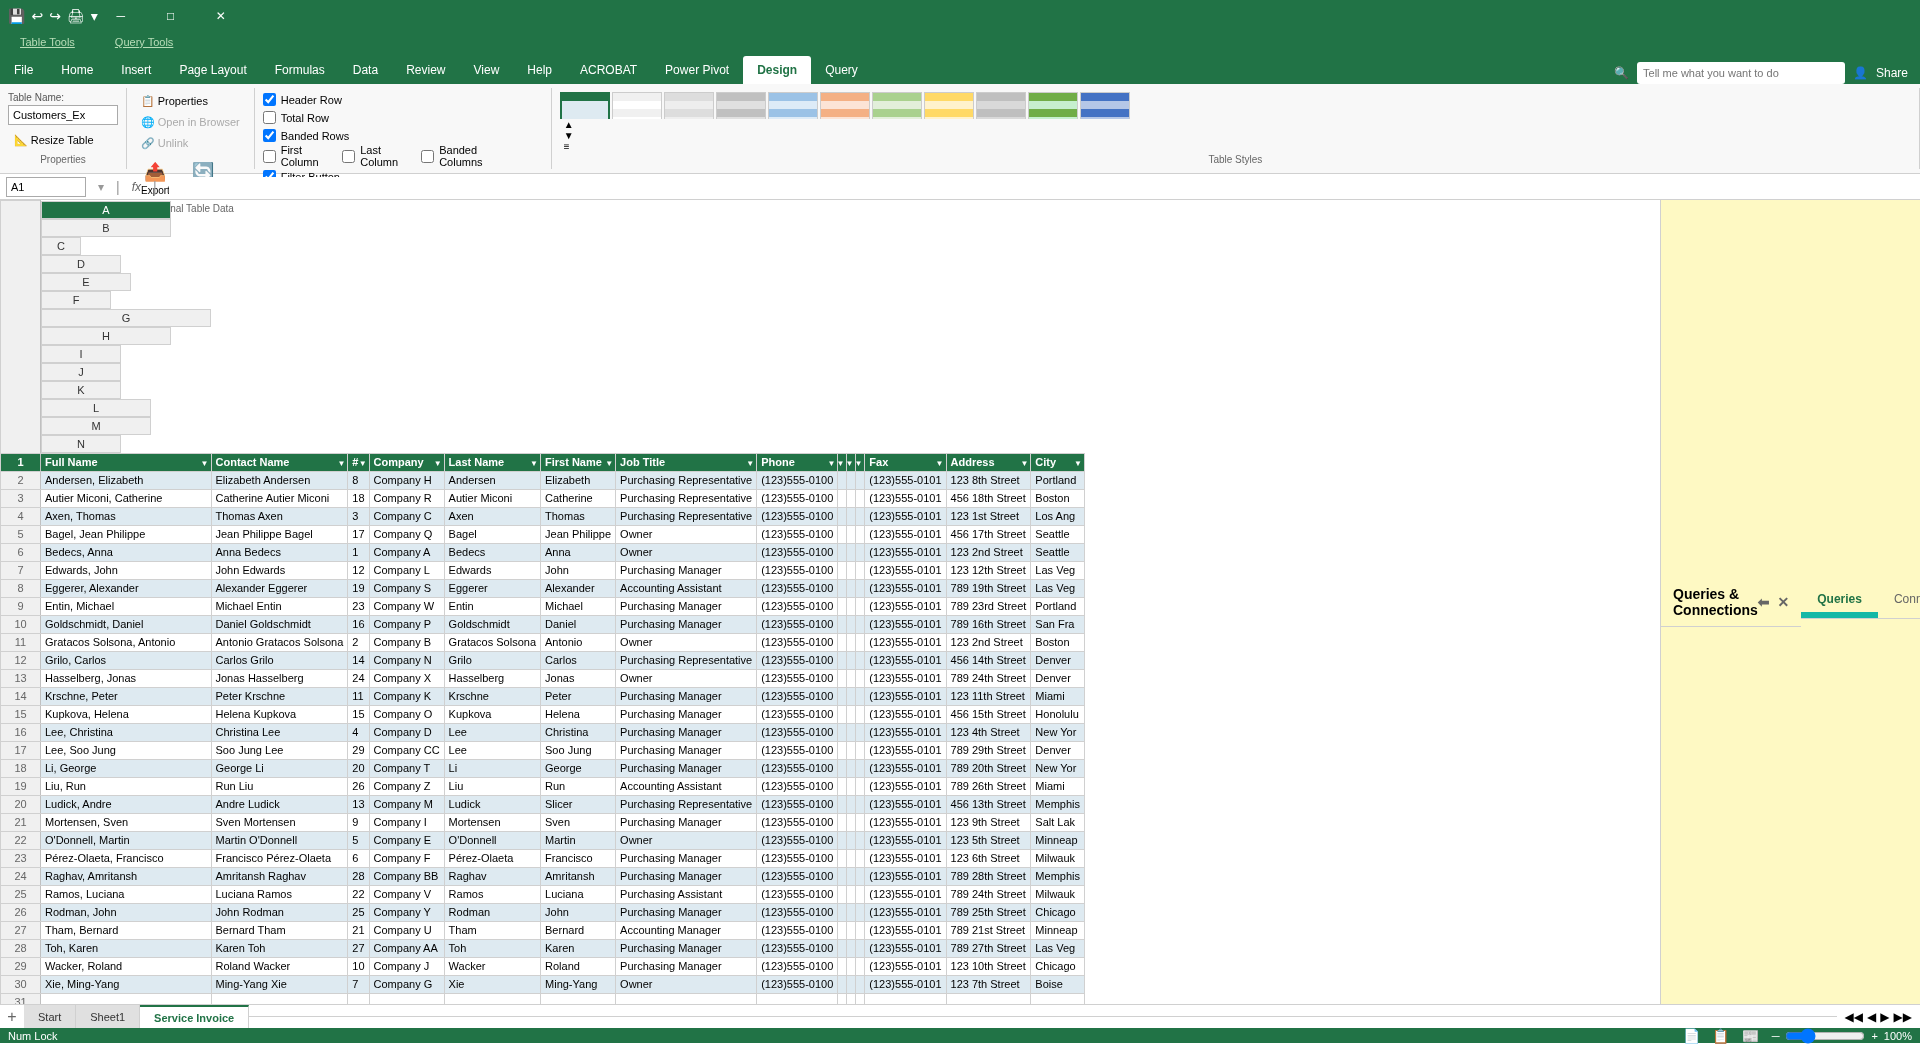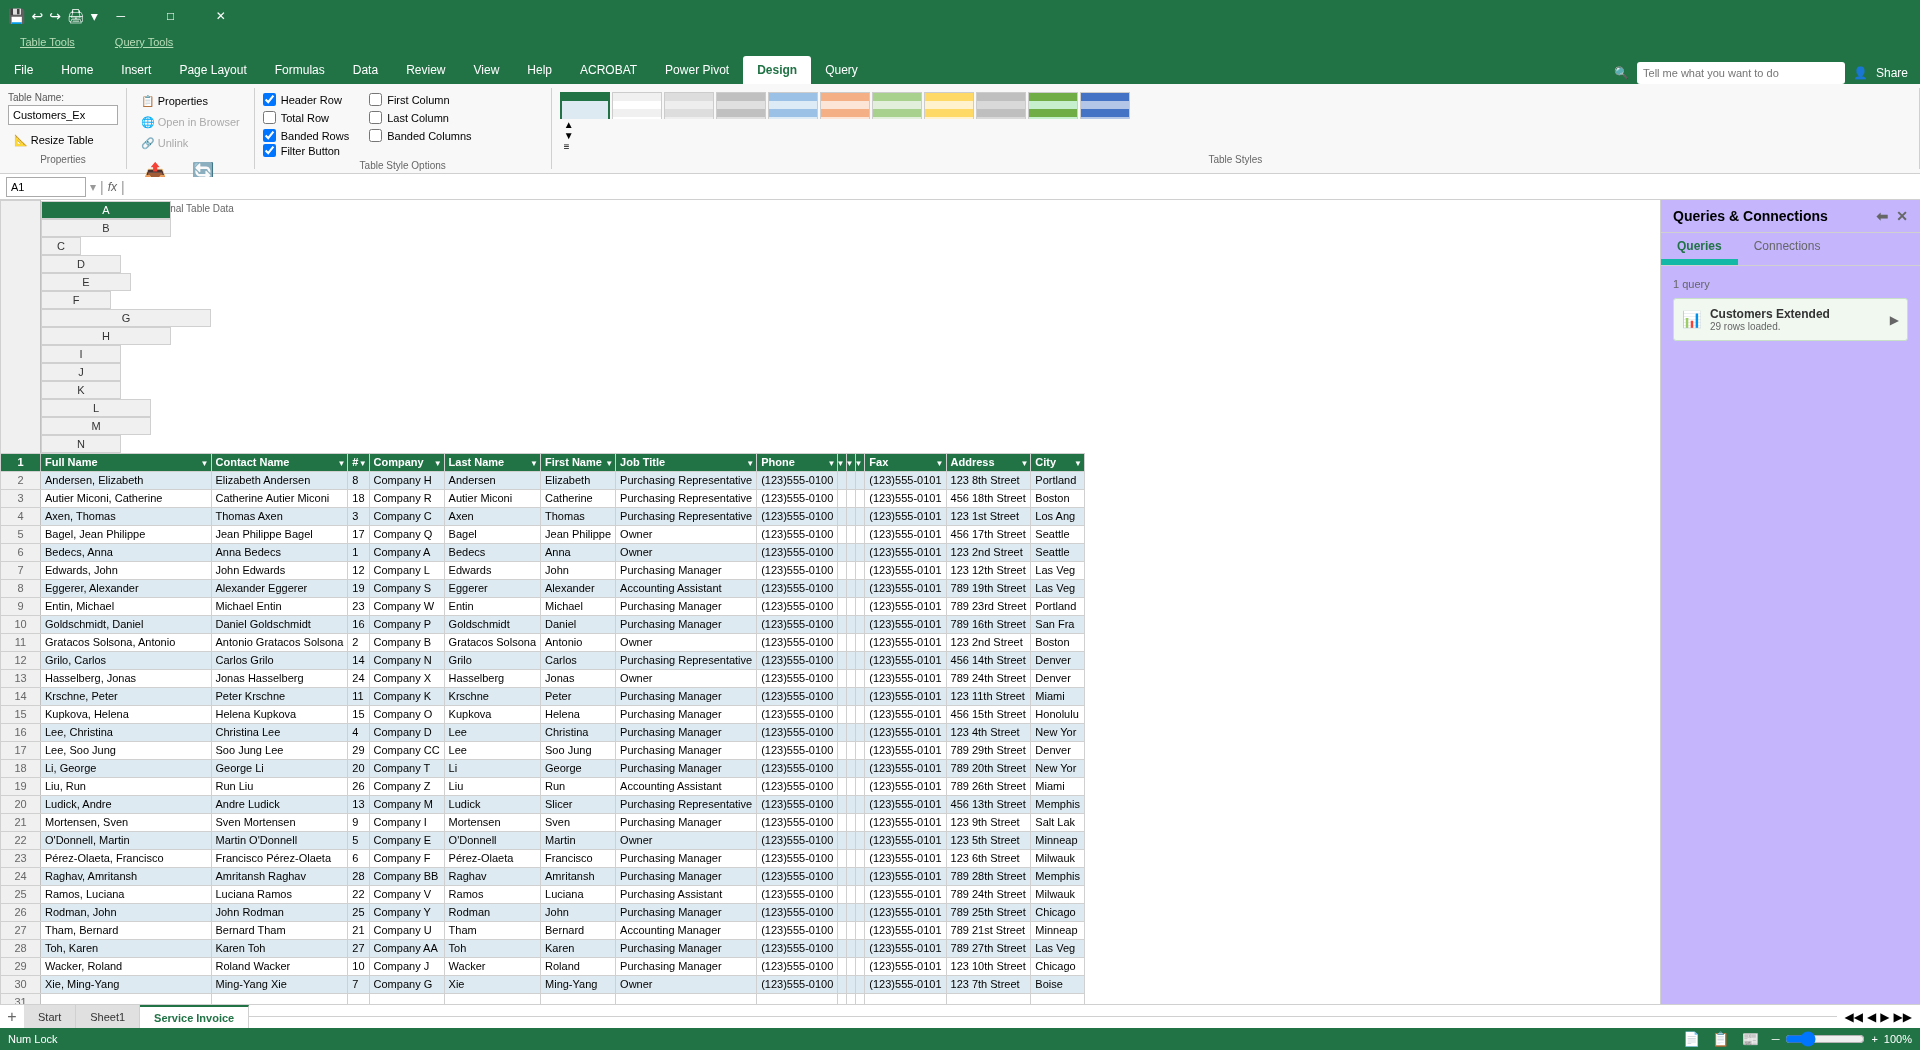--- a/index.html
+++ b/index.html
@@ -133,21 +133,21 @@
     .checkbox-item input { margin: 0; cursor: pointer; }
 
     
     #formula-bar {
       display: flex;
       align-items: center;
       height: 26px;
       background: #fff;
       border-bottom: 1px solid #d0d0d0;
       padding: 0 6px;
-      gap: 4px;
+      gap: 12px;
     }
     #cell-ref {
       width: 80px;
       height: 20px;
       border: 1px solid #aaa;
       padding: 0 4px;
       font-size: 11px;
     }
     #formula-bar .bar-sep {
       color: #999;
@@ -215,23 +215,24 @@
     }
     .grid-table .data-row:nth-child(odd) td:not(.row-num) {
       background: #fff;
     }
 
     
     #right-panel {
       width: 260px;
       min-width: 260px;
       border-left: 1px solid #d0d0d0;
-      background: #c4b5fd;
-      display: flex;
-      flex-direction: column;
+      background: #fef9c3;
+      display: flex;
+      flex-direction: row;
+      align-items: center;
     }
     #right-panel-header {
       display: flex;
       align-items: center;
       justify-content: space-between;
       padding: 8px 12px;
       border-bottom: 1px solid #d0d0d0;
       font-size: 14px;
       font-weight: 600;
     }
@@ -273,21 +274,21 @@
       cursor: pointer;
     }
     .query-icon { color: #217346; font-size: 16px; }
     .query-details { flex: 1; }
     .query-name { font-size: 12px; font-weight: 600; color: #333; }
     .query-rows { font-size: 10px; color: #666; }
     .query-arrow { color: #666; font-size: 12px; }
 
     
     #statusbar {
-      height: 22px;
+      height: 15px;
       background: #217346;
       display: flex;
       align-items: center;
       padding: 0 8px;
       color: #fff;
       font-size: 11px;
       justify-content: space-between;
     }
     #statusbar .status-right {
       display: flex;
@@ -424,21 +425,21 @@
     <div class="ribbon-group-label">External Table Data</div>
   </div>
 
   <div class="ribbon-group">
     <div class="ribbon-group-content" style="flex-wrap:wrap;width:280px;align-items:flex-start;gap:0px;">
       <div style="display:flex;flex-direction:column;gap:3px;margin-right:20px;">
         <label class="checkbox-item"><input type="checkbox" checked="" style=""> Header Row</label>
         <label class="checkbox-item"><input type="checkbox" style=""> Total Row</label>
         <label class="checkbox-item"><input type="checkbox" checked="" style=""> Banded Rows</label>
       </div>
-      <div style="display:flex;flex-direction:column;gap:3px;margin-right:24px;">
+      <div style="display:flex;flex-direction:row;gap:3px;margin-right:24px;">
         <label class="checkbox-item"><input type="checkbox" style=""> First Column</label>
         <label class="checkbox-item"><input type="checkbox" style=""> Last Column</label>
         <label class="checkbox-item"><input type="checkbox" style=""> Banded Columns</label>
       </div>
       <div style="display:flex;flex-direction:column;gap:3px;">
         <label class="checkbox-item"><input type="checkbox" checked="" style=""> Filter Button</label>
       </div>
     </div>
     <div class="ribbon-group-label">Table Style Options</div>
   </div>

